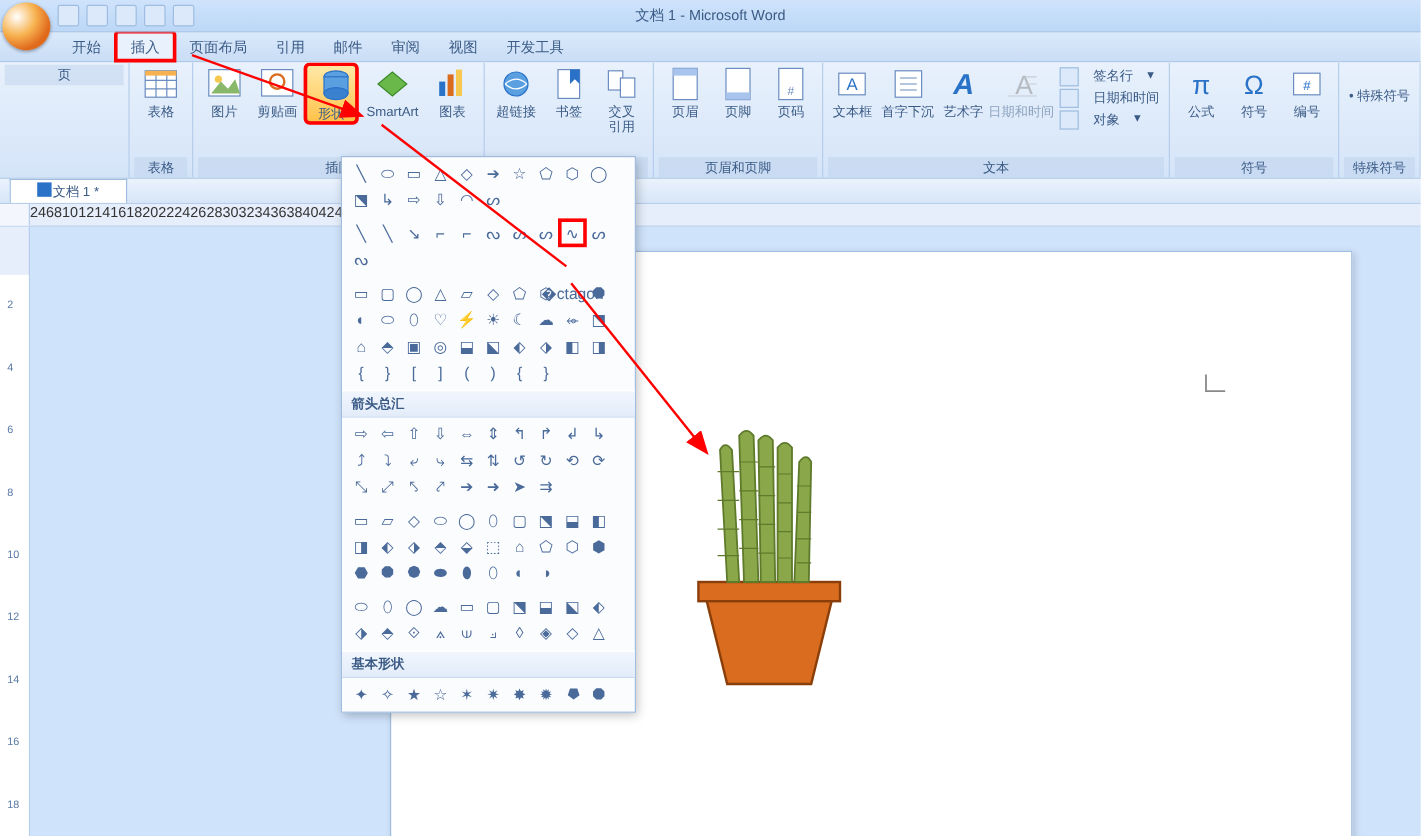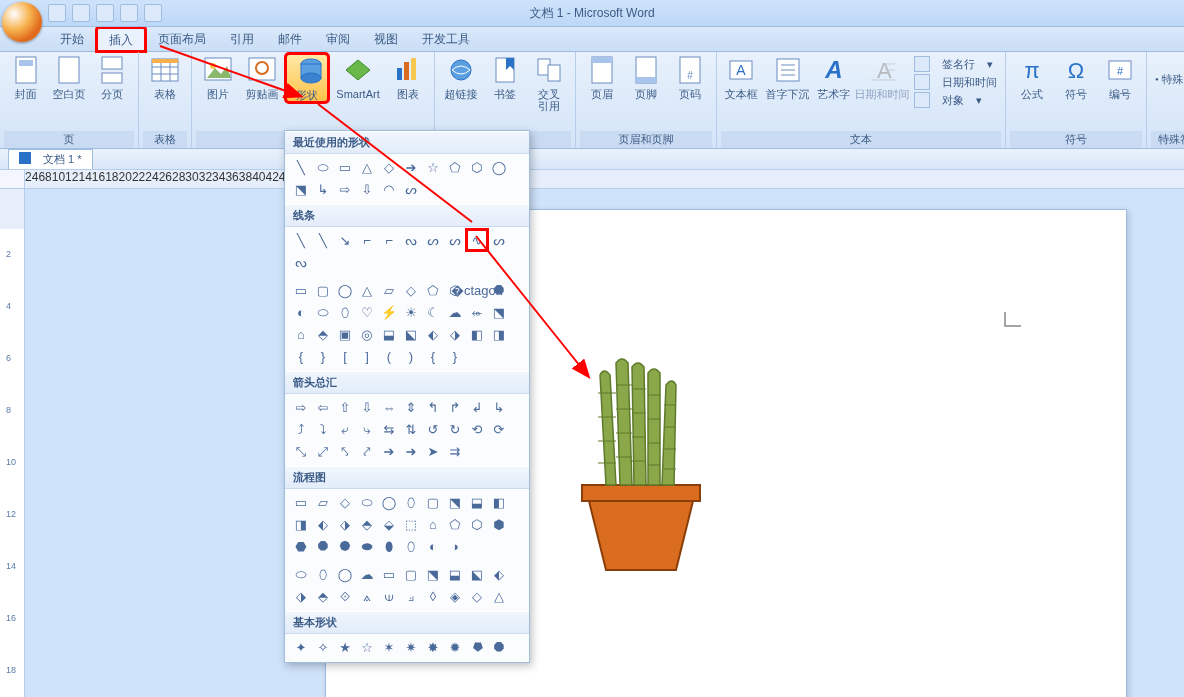--- a/index.html
+++ b/index.html
@@ -1,38 +1,38 @@
 <!DOCTYPE html>
 <html><head>
 <meta charset="utf-8">
 <style>
   html,body{margin:0;padding:0;font-family:"Microsoft YaHei",Tahoma,sans-serif;font-size:12px;background:#fff;color:#333;width:1184px;height:697px;overflow:hidden;}
   .titlebar{height:26px;background:linear-gradient(#cfe3fb,#bcd7f7);display:flex;align-items:center;position:relative;border-bottom:1px solid #9ebde0;}
   .office-btn{width:40px;height:40px;border-radius:50%;background:radial-gradient(circle at 30% 30%,#fff,#f7b24f 40%,#e06a1c 70%);position:absolute;left:2px;top:2px;z-index:30;box-shadow:0 1px 3px rgba(0,0,0,.4);}
   .qat{margin-left:48px;display:flex;align-items:center;gap:6px;}
   .qat-btn{width:16px;height:16px;background:#dbe9fb;border:1px solid #9ebde0;border-radius:2px;}
   .titlebar .title{position:absolute;left:50%;transform:translateX(-50%);color:#3b5b86;font-size:12px;}
-  .tabs{height:24px;background:linear-gradient(#dbe9fb,#c9ddf5);display:flex;align-items:flex-start;padding-left:48px;border-bottom:1px solid #9ebde0;}
+  .tabs{height:24px;background:linear-gradient(#dbe9fb,#c9ddf5);display:flex;align-items:flex-end;padding-left:48px;border-bottom:1px solid #9ebde0;}
   .tab{padding:4px 12px 3px;color:#3b5b86;cursor:pointer;}
   .tab.active{background:#e8f1fc;border:1px solid #9ebde0;border-bottom:none;border-radius:3px 3px 0 0;}
   .tab.highlight{outline:3px solid red;outline-offset:-2px;}
   .ribbon{height:96px;background:linear-gradient(#e8f1fc,#d4e4f8);display:flex;border-bottom:1px solid #9ebde0;overflow:hidden;}
   .group{border-right:1px solid #b6cdeb;display:flex;flex-direction:column;justify-content:space-between;padding:2px 4px 0;}
   .group .row{display:flex;align-items:flex-start;}
   .big-btn{display:flex;flex-direction:column;align-items:center;width:40px;margin:0 2px;cursor:pointer;text-align:center;}
   .big-btn .ic{width:32px;height:32px;margin-bottom:2px;display:flex;align-items:center;justify-content:center;}
   .big-btn .label{font-size:11px;line-height:12px;color:#3b5b86;white-space:nowrap;}
   .big-btn.wide{width:52px;}
   .big-btn.highlight{background:linear-gradient(#ffe9a6,#ffc24a);border:1px solid #c98a1e;border-radius:3px;outline:3px solid red;outline-offset:-1px;}
   .small-list{display:flex;flex-direction:column;gap:2px;margin:2px 4px 0;}
-  .small-item{display:flex;align-items:center;gap:12px;color:#3b5b86;font-size:11px;white-space:nowrap;font-family:Liberation Serif, serif;}
+  .small-item{display:flex;align-items:flex-start;gap:12px;color:#3b5b86;font-size:11px;white-space:nowrap;}
   .small-item .sic{width:14px;height:14px;background:#dbe9fb;border:1px solid #9ebde0;}
   .group-label{text-align:center;font-size:11px;color:#3b5b86;background:rgba(190,210,235,.5);padding:1px 0;}
   .doc-tab-bar{height:20px;background:linear-gradient(#eaf2fc,#d7e6f8);display:flex;align-items:center;padding-left:8px;border-bottom:1px solid #b6cdeb;}
-  .doc-tab{background:#fff;border:1px solid #9ebde0;border-bottom:none;padding:2px 10px;font-size:11px;color:#3b5b86;display:flex;align-items:flex-start;gap:12px;}
+  .doc-tab{background:#fff;border:1px solid #9ebde0;border-bottom:none;padding:2px 22px;font-size:11px;color:#3b5b86;display:flex;align-items:flex-start;gap:1px;}
   .doc-tab .dt-ic{width:12px;height:12px;background:#2a72c8;}
   .ruler-corner{height:18px;background:#e6eefb;border-bottom:1px solid #b6cdeb;display:flex;}
   .ruler-corner .sq{width:24px;border-right:1px solid #b6cdeb;background:#f3f7fd;}
   .workspace{display:flex;height:533px;background:#cfe3fb;}
   .vruler{width:24px;background:#e6eefb;border-right:1px solid #b6cdeb;position:relative;}
   .vruler .wh{position:absolute;left:0;right:0;background:#fff;}
   .canvas-wrap{flex:1;overflow:hidden;position:relative;}
   .page{position:absolute;background:#fff;border:1px solid #9ebde0;box-shadow:2px 2px 6px rgba(0,0,0,.15);}
   
   .shapes-dd{position:absolute;left:284px;top:130px;width:244px;background:#fbfcfe;border:1px solid #9ebde0;box-shadow:2px 3px 8px rgba(0,0,0,.25);z-index:50;}
@@ -72,48 +72,20 @@
   <div class="tab">引用</div>
   <div class="tab">邮件</div>
   <div class="tab">审阅</div>
   <div class="tab">视图</div>
   <div class="tab">开发工具</div>
 </div>
 
 <div class="ribbon">
 
   <div class="group" style="width:130px">
-    <div class="row">
-      <div class="big-btn">
-        <div class="ic">
-            <svg width="28" height="30">
-              <rect x="4" y="2" width="20" height="26" fill="#fff" stroke="#6a8cc0"></rect>
-              <rect x="7" y="5" width="14" height="6" fill="#a8c4ec"></rect>
-            </svg>
-          </div>
-        <div class="label">封面</div>
-      </div>
-      <div class="big-btn">
-        <div class="ic">
-            <svg width="28" height="30">
-              <rect x="4" y="2" width="20" height="26" fill="#fff" stroke="#6a8cc0"></rect>
-            </svg>
-          </div>
-        <div class="label">空白页</div>
-      </div>
-      <div class="big-btn">
-        <div class="ic">
-            <svg width="28" height="30">
-              <rect x="4" y="2" width="20" height="12" fill="#fff" stroke="#6a8cc0"></rect>
-              <rect x="4" y="18" width="20" height="10" fill="#fff" stroke="#6a8cc0"></rect>
-            </svg>
-          </div>
-        <div class="label">分页</div>
-      </div>
-    </div>
     <div class="group-label">页</div>
   </div>
 
   <div class="group" style="width:50px">
     <div class="row">
       <div class="big-btn">
         <div class="ic">
             <svg width="30" height="30">
               <rect x="2" y="4" width="26" height="22" fill="#fff" stroke="#6a8cc0"></rect>
               <line x1="2" y1="12" x2="28" y2="12" stroke="#6a8cc0"></line>
@@ -417,40 +389,38 @@
               <line x1="88" y1="104" x2="100" y2="104"></line>
               <line x1="88" y1="124" x2="100" y2="124"></line>
             </g>
           </svg>
         </div>
      </div>
   </div>
 </div>
 
 <div class="shapes-dd">
-  <div class="dd-header">最近使用的形状</div>
   <div class="dd-grid" id="grid-recent">
       <div class="shape-cell">╲</div>
       <div class="shape-cell">⬭</div>
       <div class="shape-cell">▭</div>
       <div class="shape-cell">△</div>
       <div class="shape-cell">◇</div>
       <div class="shape-cell">➔</div>
       <div class="shape-cell">☆</div>
       <div class="shape-cell">⬠</div>
       <div class="shape-cell">⬡</div>
       <div class="shape-cell">◯</div>
       <div class="shape-cell">⬔</div>
       <div class="shape-cell">↳</div>
       <div class="shape-cell">⇨</div>
       <div class="shape-cell">⇩</div>
       <div class="shape-cell">◠</div>
       <div class="shape-cell">ᔕ</div>
     </div>
-  <div class="dd-header">线条</div>
   <div class="dd-grid" id="grid-lines">
       <div class="shape-cell">╲</div>
       <div class="shape-cell">╲</div>
       <div class="shape-cell">↘</div>
       <div class="shape-cell">⌐</div>
       <div class="shape-cell">⌐</div>
       <div class="shape-cell">ᔓ</div>
       <div class="shape-cell">ᔕ</div>
       <div class="shape-cell">ᔕ</div>
       <div class="shape-cell highlight">∿</div>
@@ -521,21 +491,20 @@
       <div class="shape-cell">⟳</div>
       <div class="shape-cell">⤡</div>
       <div class="shape-cell">⤢</div>
       <div class="shape-cell">⤣</div>
       <div class="shape-cell">⤤</div>
       <div class="shape-cell">➔</div>
       <div class="shape-cell">➜</div>
       <div class="shape-cell">➤</div>
       <div class="shape-cell">⇉</div>
     </div>
-  <div class="dd-header">流程图</div>
   <div class="dd-grid" id="grid-flowchart">
       <div class="shape-cell">▭</div>
       <div class="shape-cell">▱</div>
       <div class="shape-cell">◇</div>
       <div class="shape-cell">⬭</div>
       <div class="shape-cell">◯</div>
       <div class="shape-cell">⬯</div>
       <div class="shape-cell">▢</div>
       <div class="shape-cell">⬔</div>
       <div class="shape-cell">⬓</div>

